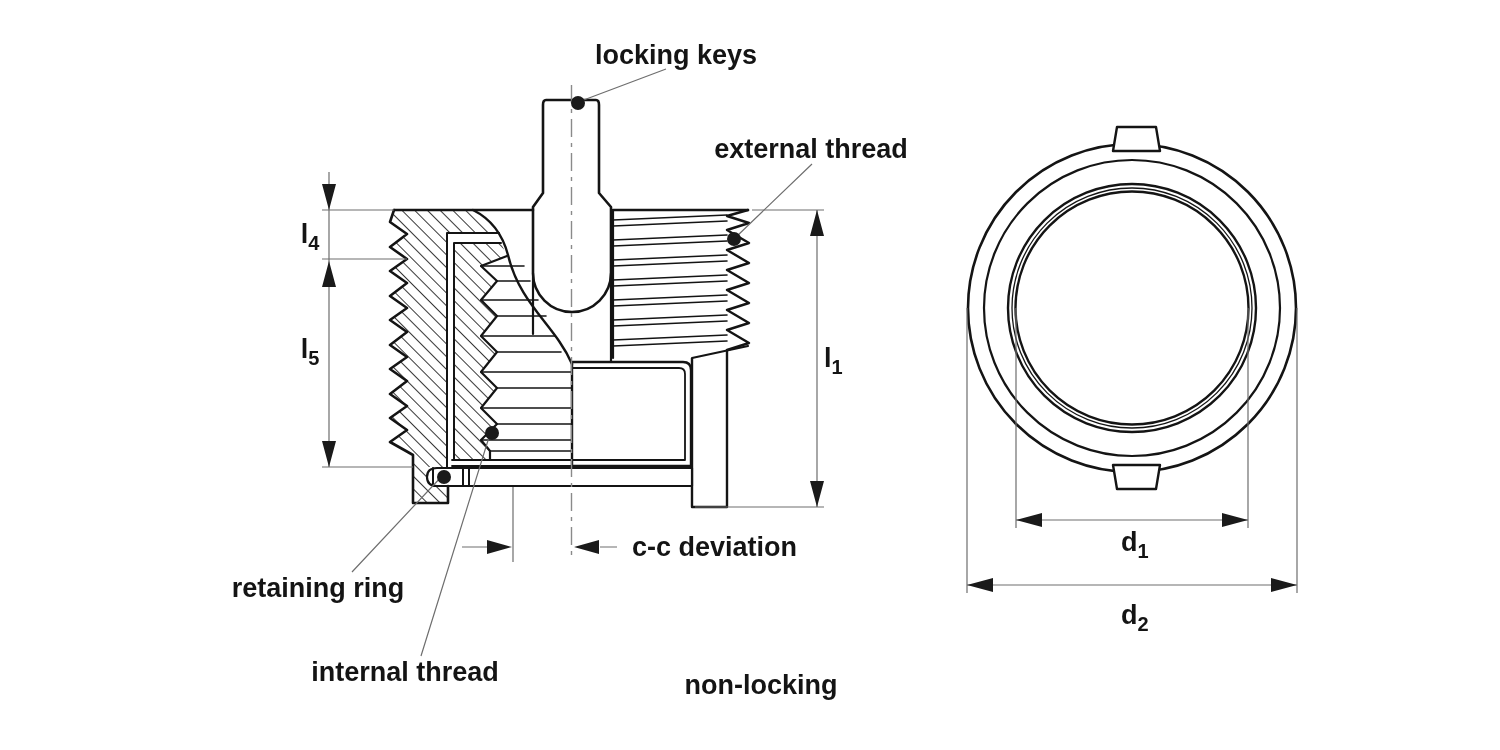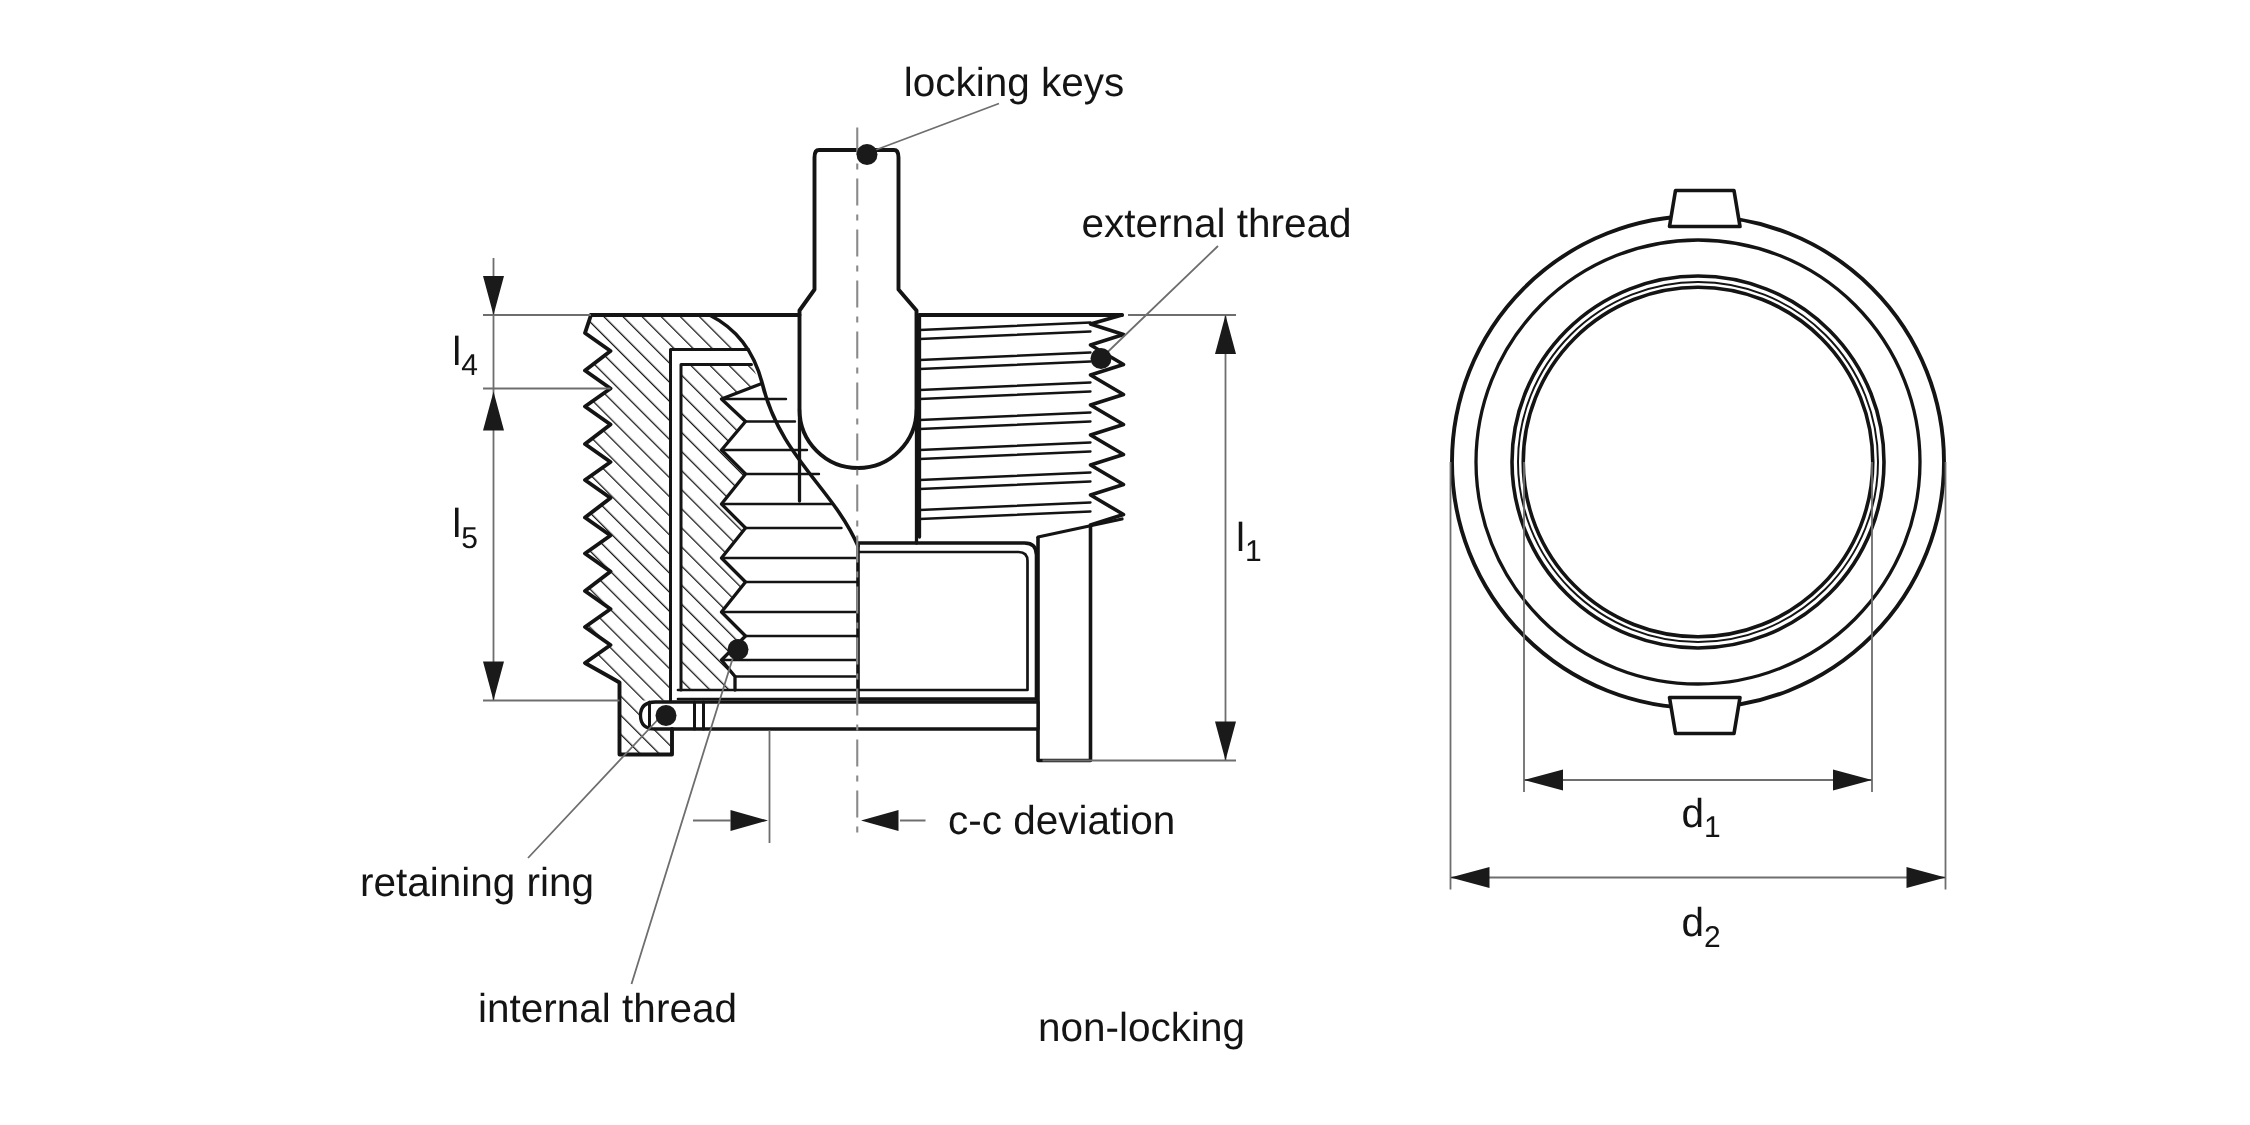--- a/index.html
+++ b/index.html
@@ -1,16 +1,16 @@
 <!DOCTYPE html>
 <html><head>
 <meta charset="utf-8">
 <style>
   html,body{margin:0;padding:0;background:#ffffff;}
-  .stage{position:relative;width:1308px;height:750px;background:#ffffff;overflow:hidden;}
+  .stage{position:relative;width:1308px;height:750px;background:#ffffff;overflow:hidden;font-weight:bold;}
   svg{display:block;}
   text{font-family:"Liberation Sans","DejaVu Sans",sans-serif;fill:#141414;}
   .callout{font-size:27px;}
   .dimlabel{font-size:27px;}
   .sub{font-size:20px;}
   .outline{stroke:#141414;fill:none;stroke-linejoin:round;stroke-linecap:round;}
   .thick{stroke-width:2.6;}
   .med{stroke-width:2.2;}
   .fine{stroke-width:1.6;}
   .whitepart{fill:#ffffff;stroke:#141414;stroke-linejoin:round;}

